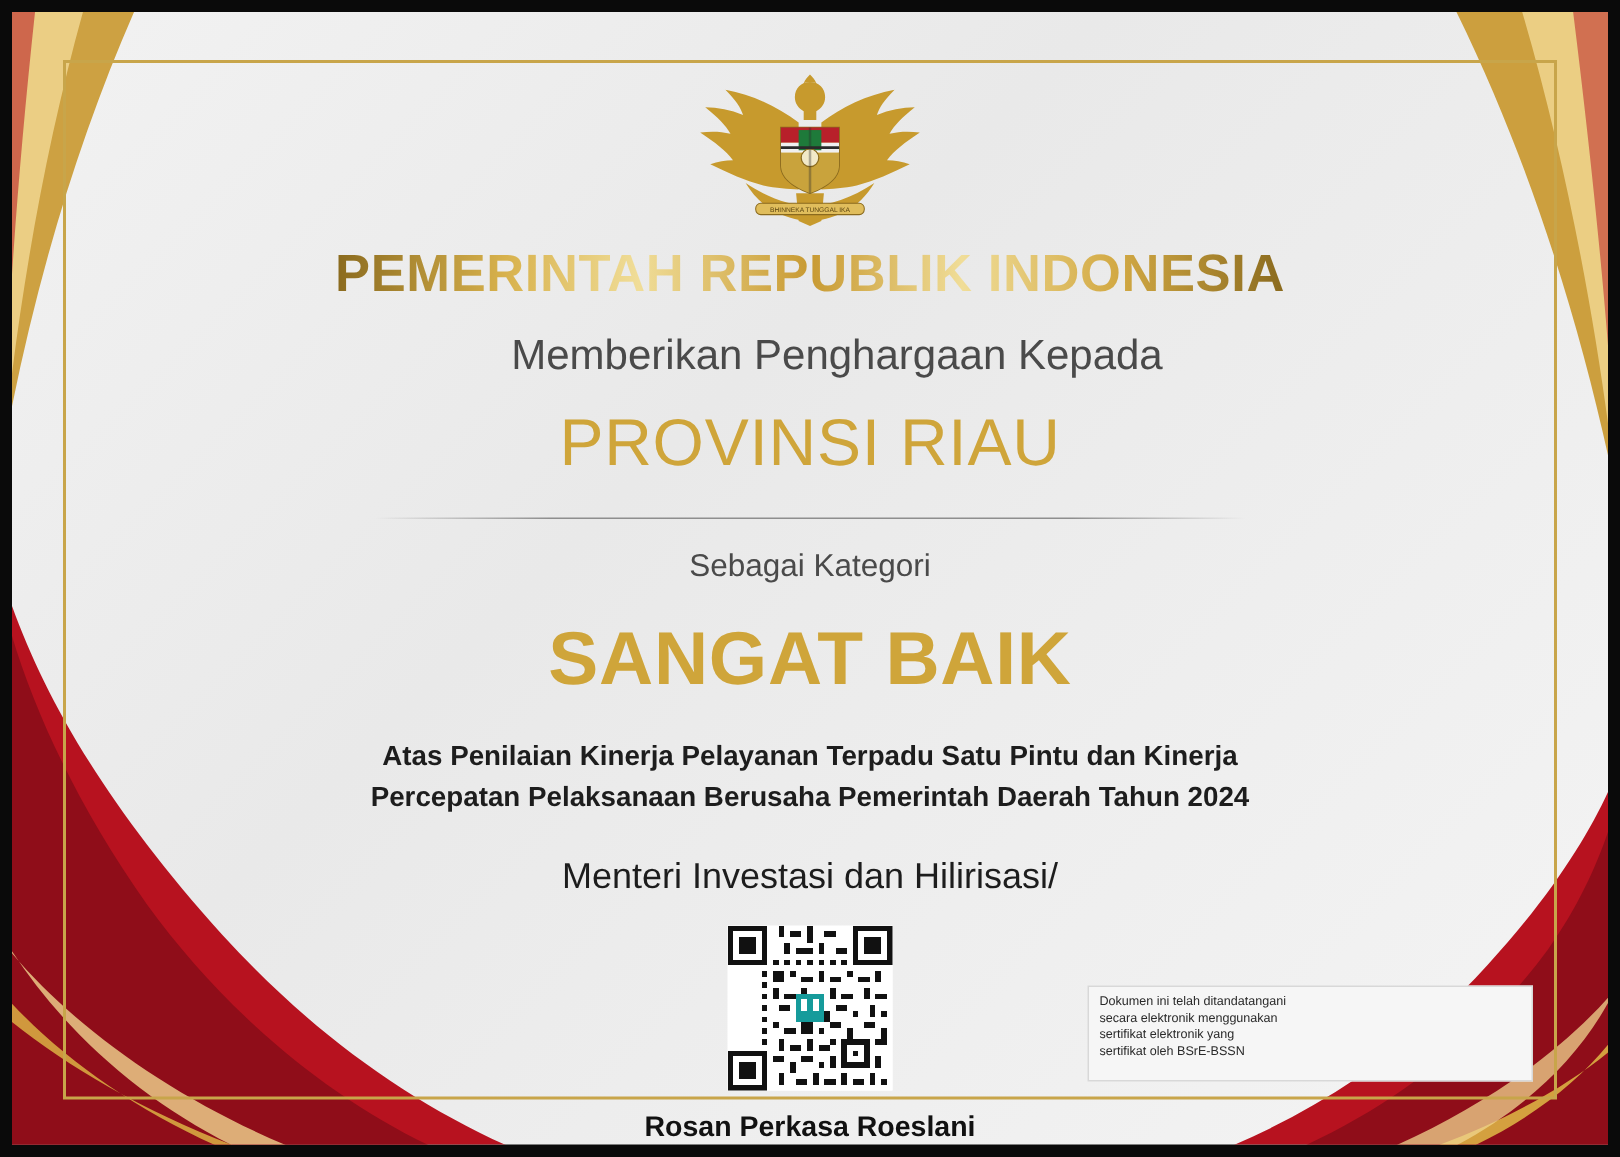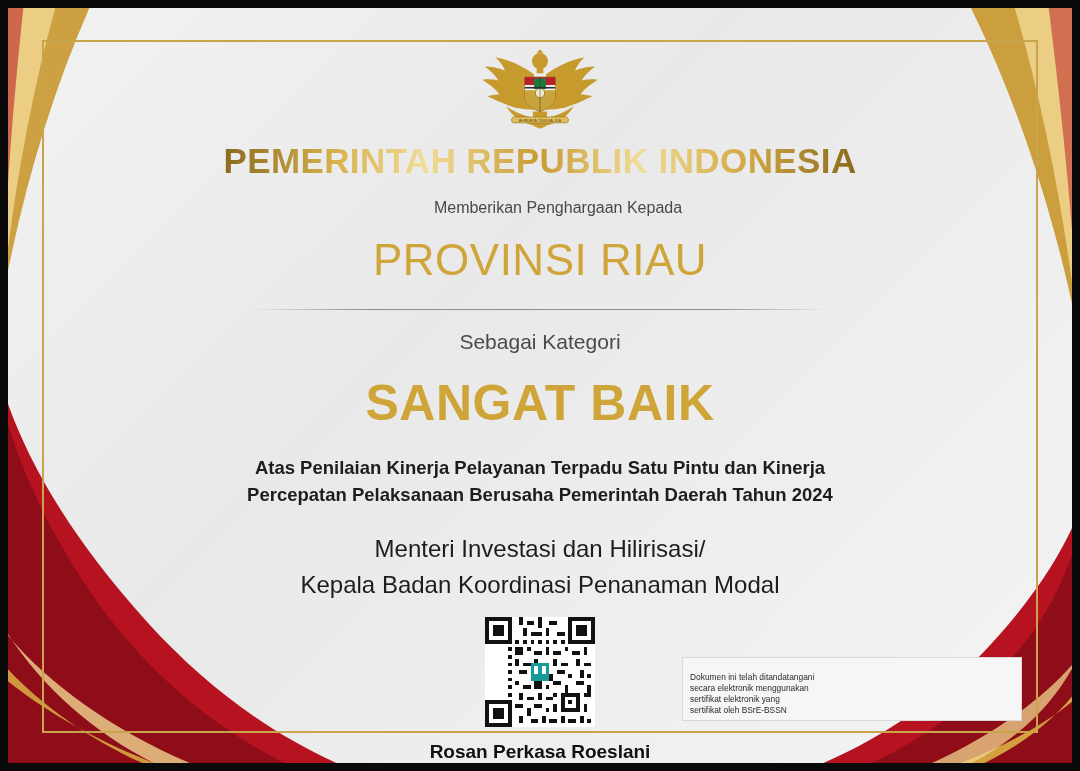--- a/index.html
+++ b/index.html
@@ -88,21 +88,21 @@
     letter-spacing: 0.4px;
     background: linear-gradient(90deg, #8a6a1e 0%, #d8b24d 18%, #f0dd98 32%, #c89a32 50%, #f0dd98 66%, #d3aa45 82%, #8a6a1e 100%);
     -webkit-background-clip: text;
     background-clip: text;
     color: transparent;
     text-shadow: none;
   }
 
   .subtitle {
     margin-top: 18px;
-    font-size: 16px;
+    font-size: 28px;
     color: #4a4a4a;
     font-weight: normal;
     margin-left: 36px;
   }
 
   .recipient {
     margin-top: 18px;
     font-size: 44px;
     font-weight: normal;
     color: #cfa53a;
@@ -164,26 +164,26 @@
     font-weight: bold;
     color: #111;
     text-align: center;
   }
 
   
   .bsre {
     position: absolute;
     right: 50px;
     bottom: 42px;
-    width: 340px;
+    width: 297px;
     height: 64px;
     background: #f6f6f6;
     border: 1px solid #d8d8d8;
     display: flex;
-    align-items: flex-end;
+    align-items: flex-start;
     z-index: 7;
   }
   .bsre-text {
     font-size: 8.4px;
     color: #2a2a2a;
     line-height: 1.32;
     padding: 4px 4px 4px 7px;
     width: 152px;
   }
   .bsre-logo {
@@ -283,21 +283,20 @@
     <div class="category-label">Sebagai Kategori</div>
     <div class="category-value">SANGAT BAIK</div>
 
     <div class="reason">
       <div>Atas Penilaian Kinerja Pelayanan Terpadu Satu Pintu dan Kinerja</div>
       <div>Percepatan Pelaksanaan Berusaha Pemerintah Daerah Tahun 2024</div>
     </div>
 
     <div class="signer-title">
       <div>Menteri Investasi dan Hilirisasi/</div>
-      <div>Kepala Badan Koordinasi Penanaman Modal</div>
     </div>
 
     <div class="qr">
       <svg viewBox="0 0 29 29" width="110" height="110" shape-rendering="crispEdges">
         <rect width="29" height="29" fill="#fff"></rect>
         <g fill="#111">
 
           <path d="M0,0h7v7h-7z"></path>
             <path d="M1,1h5v5h-5z" fill="#fff"></path>
             <path d="M2,2h3v3h-3z" fill="#111"></path>

